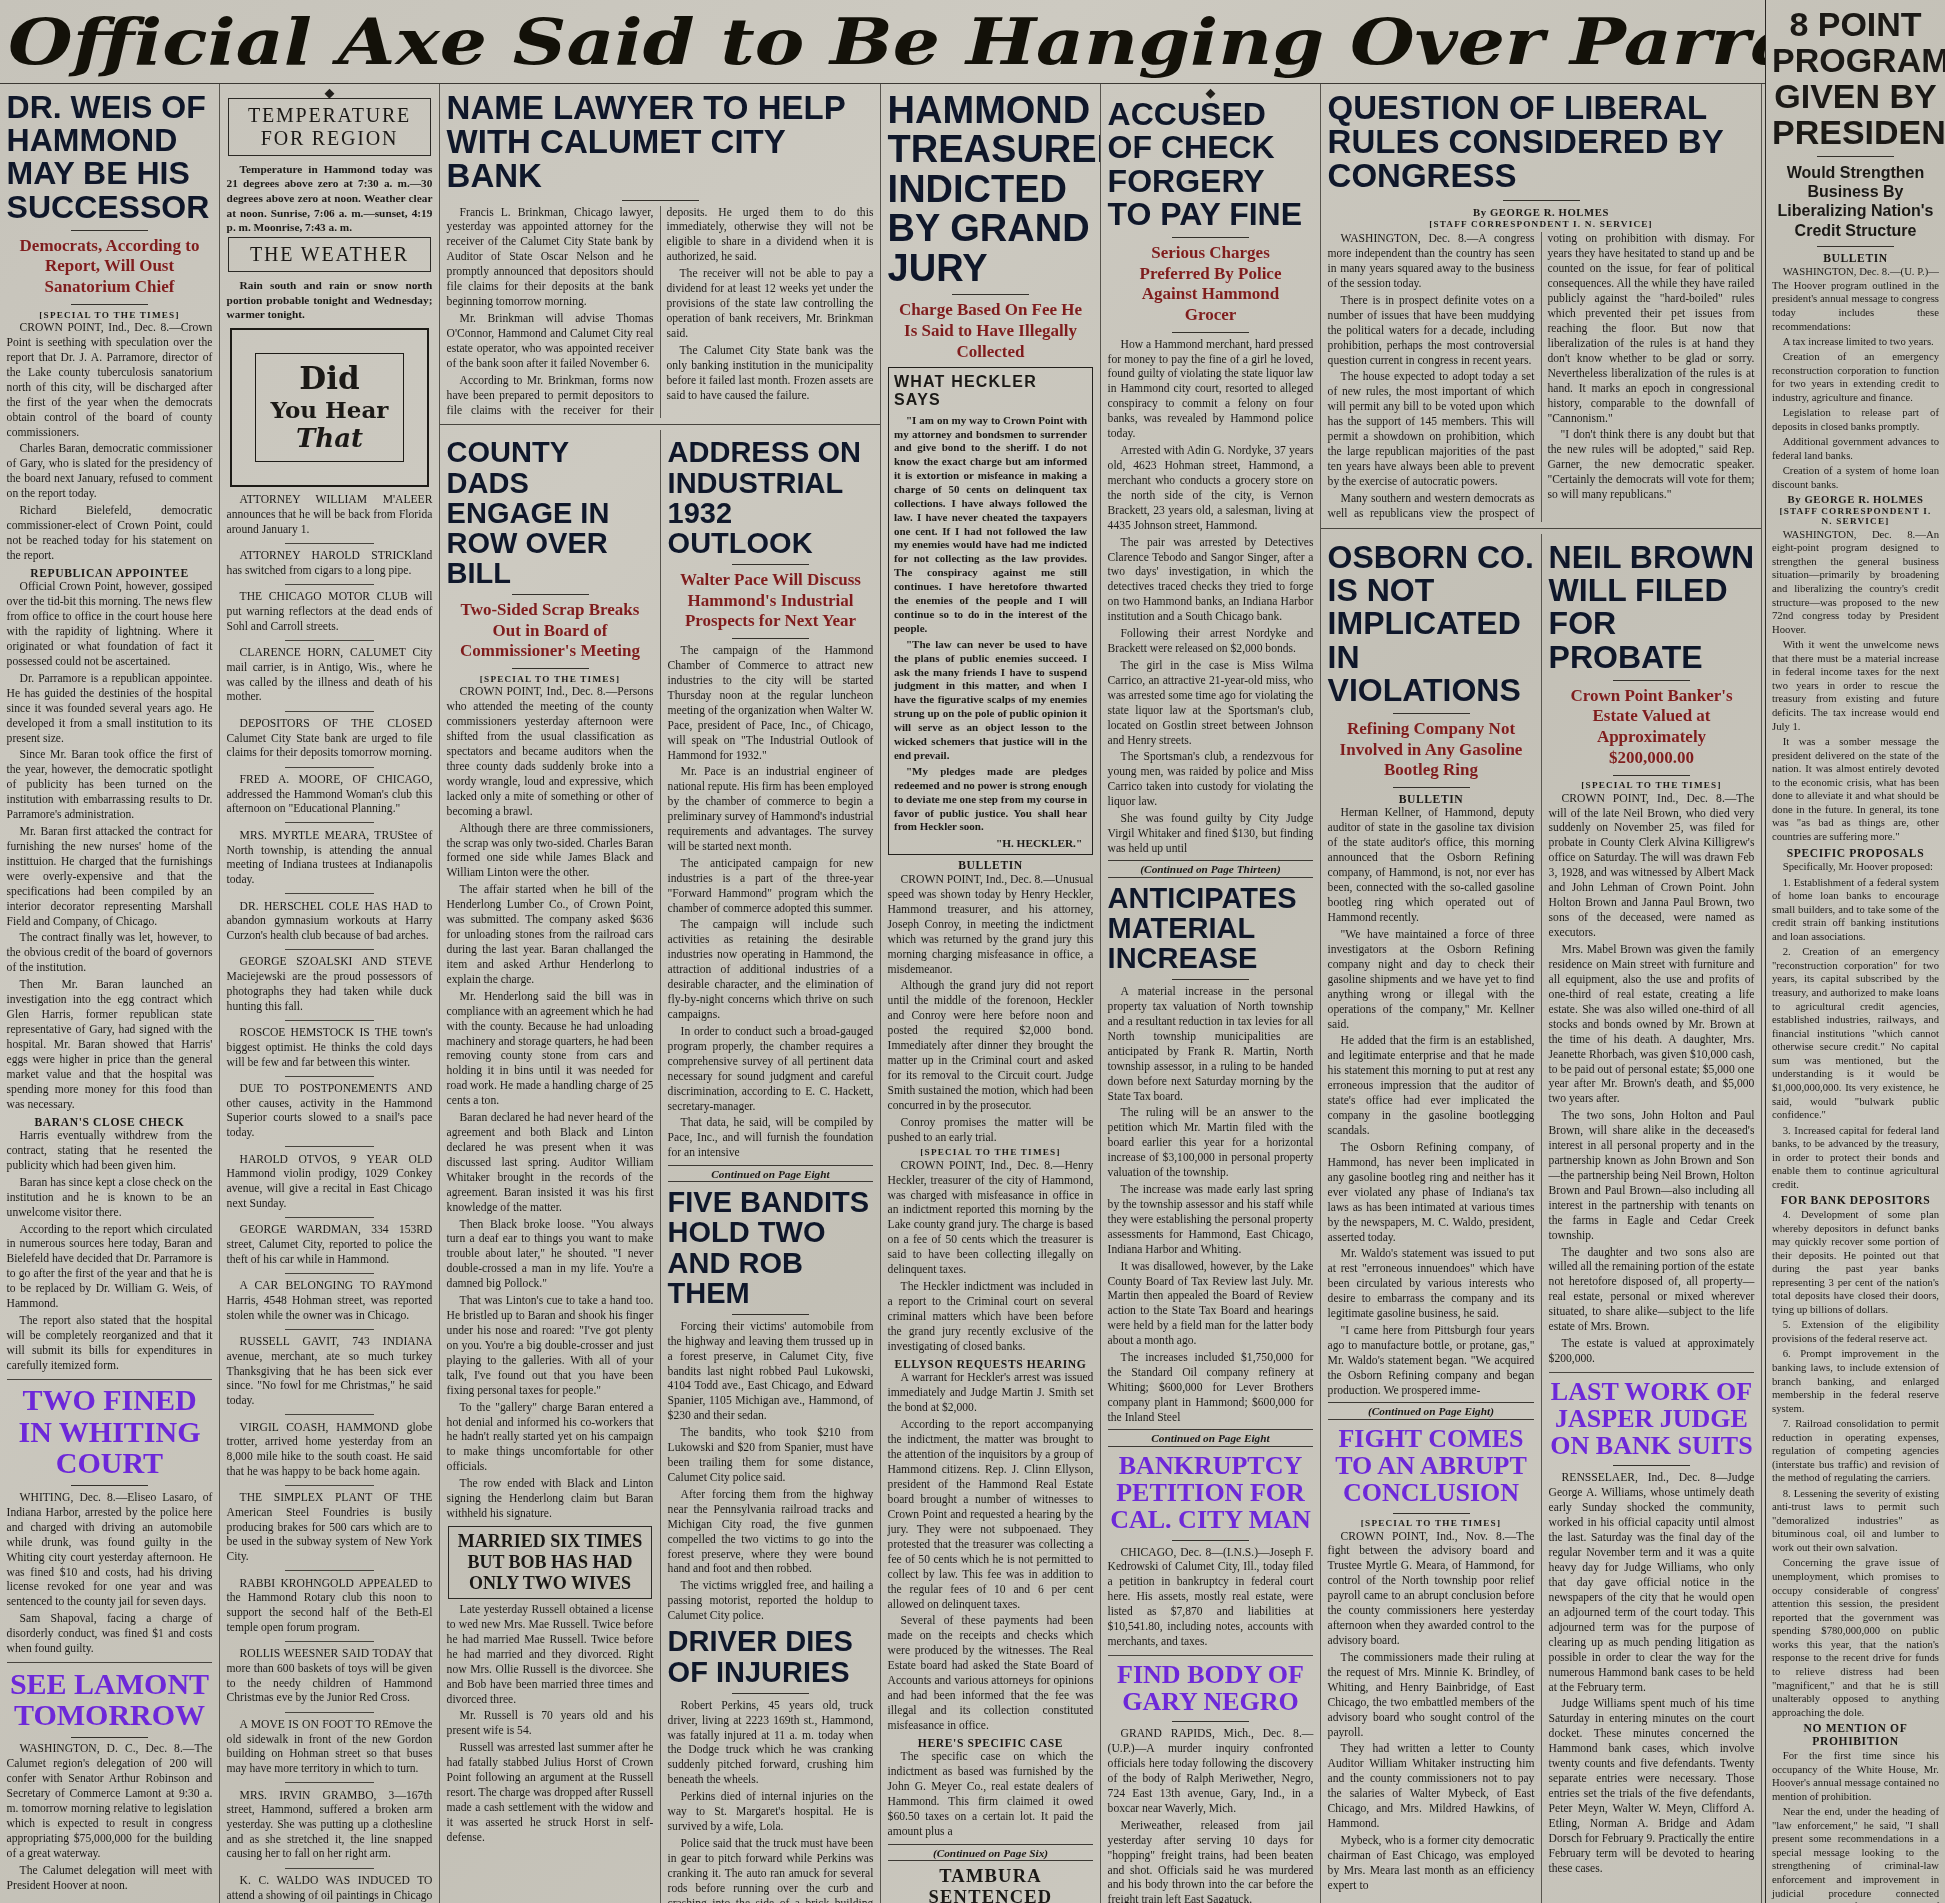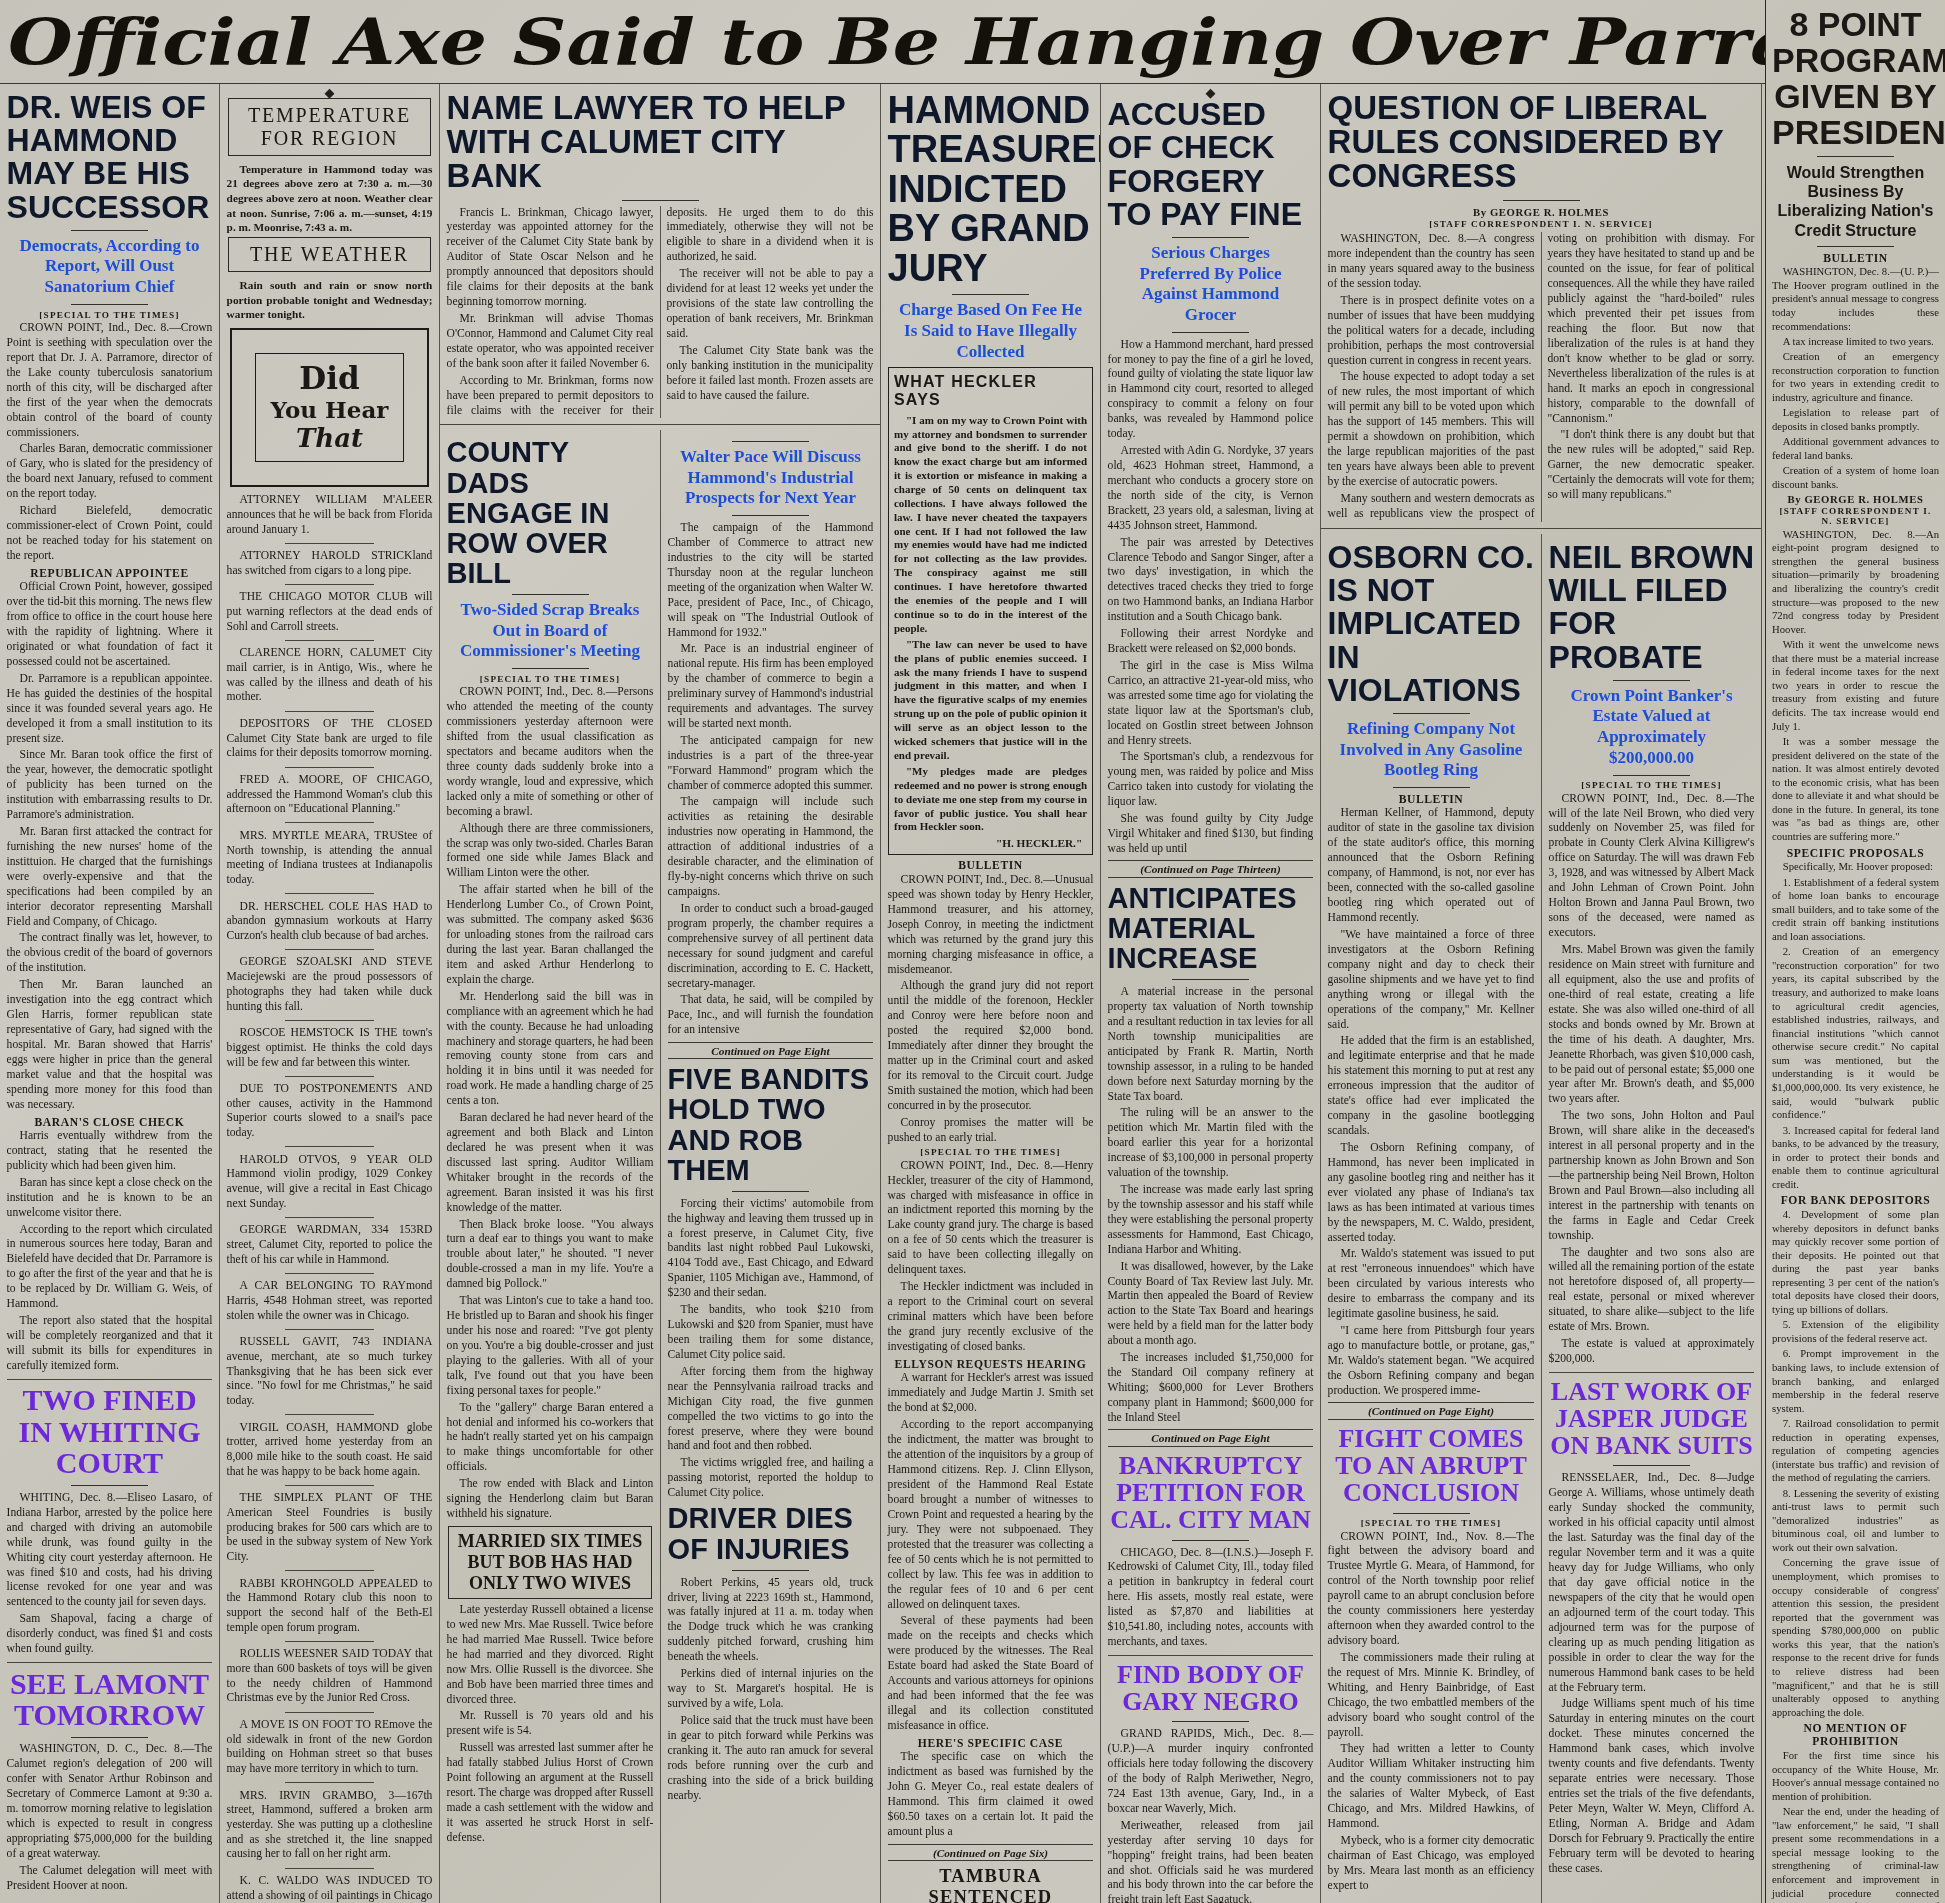--- a/index.html
+++ b/index.html
@@ -28,21 +28,21 @@
   .hl{font-family:"Liberation Sans","DejaVu Sans",sans-serif;font-weight:bold;text-align:left;
       line-height:1.04;color:#0f172a;margin:2.4px 0 1.2px;letter-spacing:0px;}
   .hl-huge{font-size:38px;}
   .hl-big{font-size:32px;}
   .hl-med{font-size:29px;}
   .hl-span{font-size:33px;}
   .hl-serif{font-family:"Liberation Serif",serif;font-weight:bold;text-align:center;line-height:1.05;color:#6d28d9;margin:2.4px 0 1.2px;}
   .hl-serif.s1{font-size:30px;}
   .hl-serif.s2{font-size:26px;}
   .hl-caps{font-family:"Liberation Serif",serif;font-weight:bold;font-size:18.5px;text-align:center;letter-spacing:1.2px;margin:3.6px 0;}
-  .subhead{font-weight:bold;font-size:17px;text-align:center;line-height:1.22;margin:4.8px 8.3px;color:#1d4ed8;}
+  .subhead{font-weight:bold;font-size:17px;text-align:center;line-height:1.22;margin:4.8px 8.3px;color:#7f1d1d;}
   .shortrule{width:77px;border-top:1.2px solid #33302b;margin:6px auto 4.8px;}
   .fullrule{border-top:0.6px solid #47443e;margin:4.8px 0;}
   .credit{font-size:9.2px;font-weight:bold;letter-spacing:1.2px;text-align:center;margin:1.2px 0;}
   .byline{font-size:10.7px;font-weight:bold;letter-spacing:0.6px;text-align:center;margin:1.2px 0;}
   .crosshead{font-weight:bold;font-size:11.6px;letter-spacing:0.6px;text-align:center;margin:3px 0 0.6px;}
   .body p{font-size:11.6px;line-height:1.29;text-align:justify;text-indent:13px;margin:0 0 1.8px;}
   .continued{font-style:italic;font-weight:bold;text-align:center;font-size:11.3px;
              border-top:0.9px solid #3b3833;border-bottom:0.9px solid #3b3833;padding:1.8px 0;margin:3.6px 0 4.8px;}
   article{display:block;}
   .boxtitle{border:1.5px solid #2b2925;padding:4.8px 2.4px;text-align:center;font-weight:normal;
@@ -288,20 +288,21 @@
                   <p>Late yesterday Russell obtained a license to wed new Mrs. Mae Russell. Twice before he had married Mae Russell. Twice before he had married and they divorced. Right now Mrs. Ollie Russell is the divorcee. She and Bob have been married three times and divorced three.</p>
                   <p>Mr. Russell is 70 years old and his present wife is 54.</p>
                   <p>Russell was arrested last summer after he had fatally stabbed Julius Horst of Crown Point following an argument at the Russell resort. The charge was dropped after Russell made a cash settlement with the widow and it was asserted he struck Horst in self-defense.</p>
                 </div>
             </article>
 
           </div>
 
           <div class="subcol">
             <article>
+              <h2 class="hl hl-med">ADDRESS ON INDUSTRIAL 1932 OUTLOOK</h2>
               <div class="shortrule"></div>
               <h3 class="subhead">Walter Pace Will Discuss Hammond's Industrial Prospects for Next Year</h3>
               <div class="shortrule"></div>
               <div class="body">
                   <p>The campaign of the Hammond Chamber of Commerce to attract new industries to the city will be started Thursday noon at the regular luncheon meeting of the organization when Walter W. Pace, president of Pace, Inc., of Chicago, will speak on "The Industrial Outlook of Hammond for 1932."</p>
                   <p>Mr. Pace is an industrial engineer of national repute. His firm has been employed by the chamber of commerce to begin a preliminary survey of Hammond's industrial requirements and advantages. The survey will be started next month.</p>
                   <p>The anticipated campaign for new industries is a part of the three-year "Forward Hammond" program which the chamber of commerce adopted this summer.</p>
                   <p>The campaign will include such activities as retaining the desirable industries now operating in Hammond, the attraction of additional industries of a desirable character, and the elimination of fly-by-night concerns which thrive on such campaigns.</p>
                   <p>In order to conduct such a broad-gauged program properly, the chamber requires a comprehensive survey of all pertinent data necessary for sound judgment and careful discrimination, according to E. C. Hackett, secretary-manager.</p>
                   <p>That data, he said, will be compiled by Pace, Inc., and will furnish the foundation for an intensive</p>

